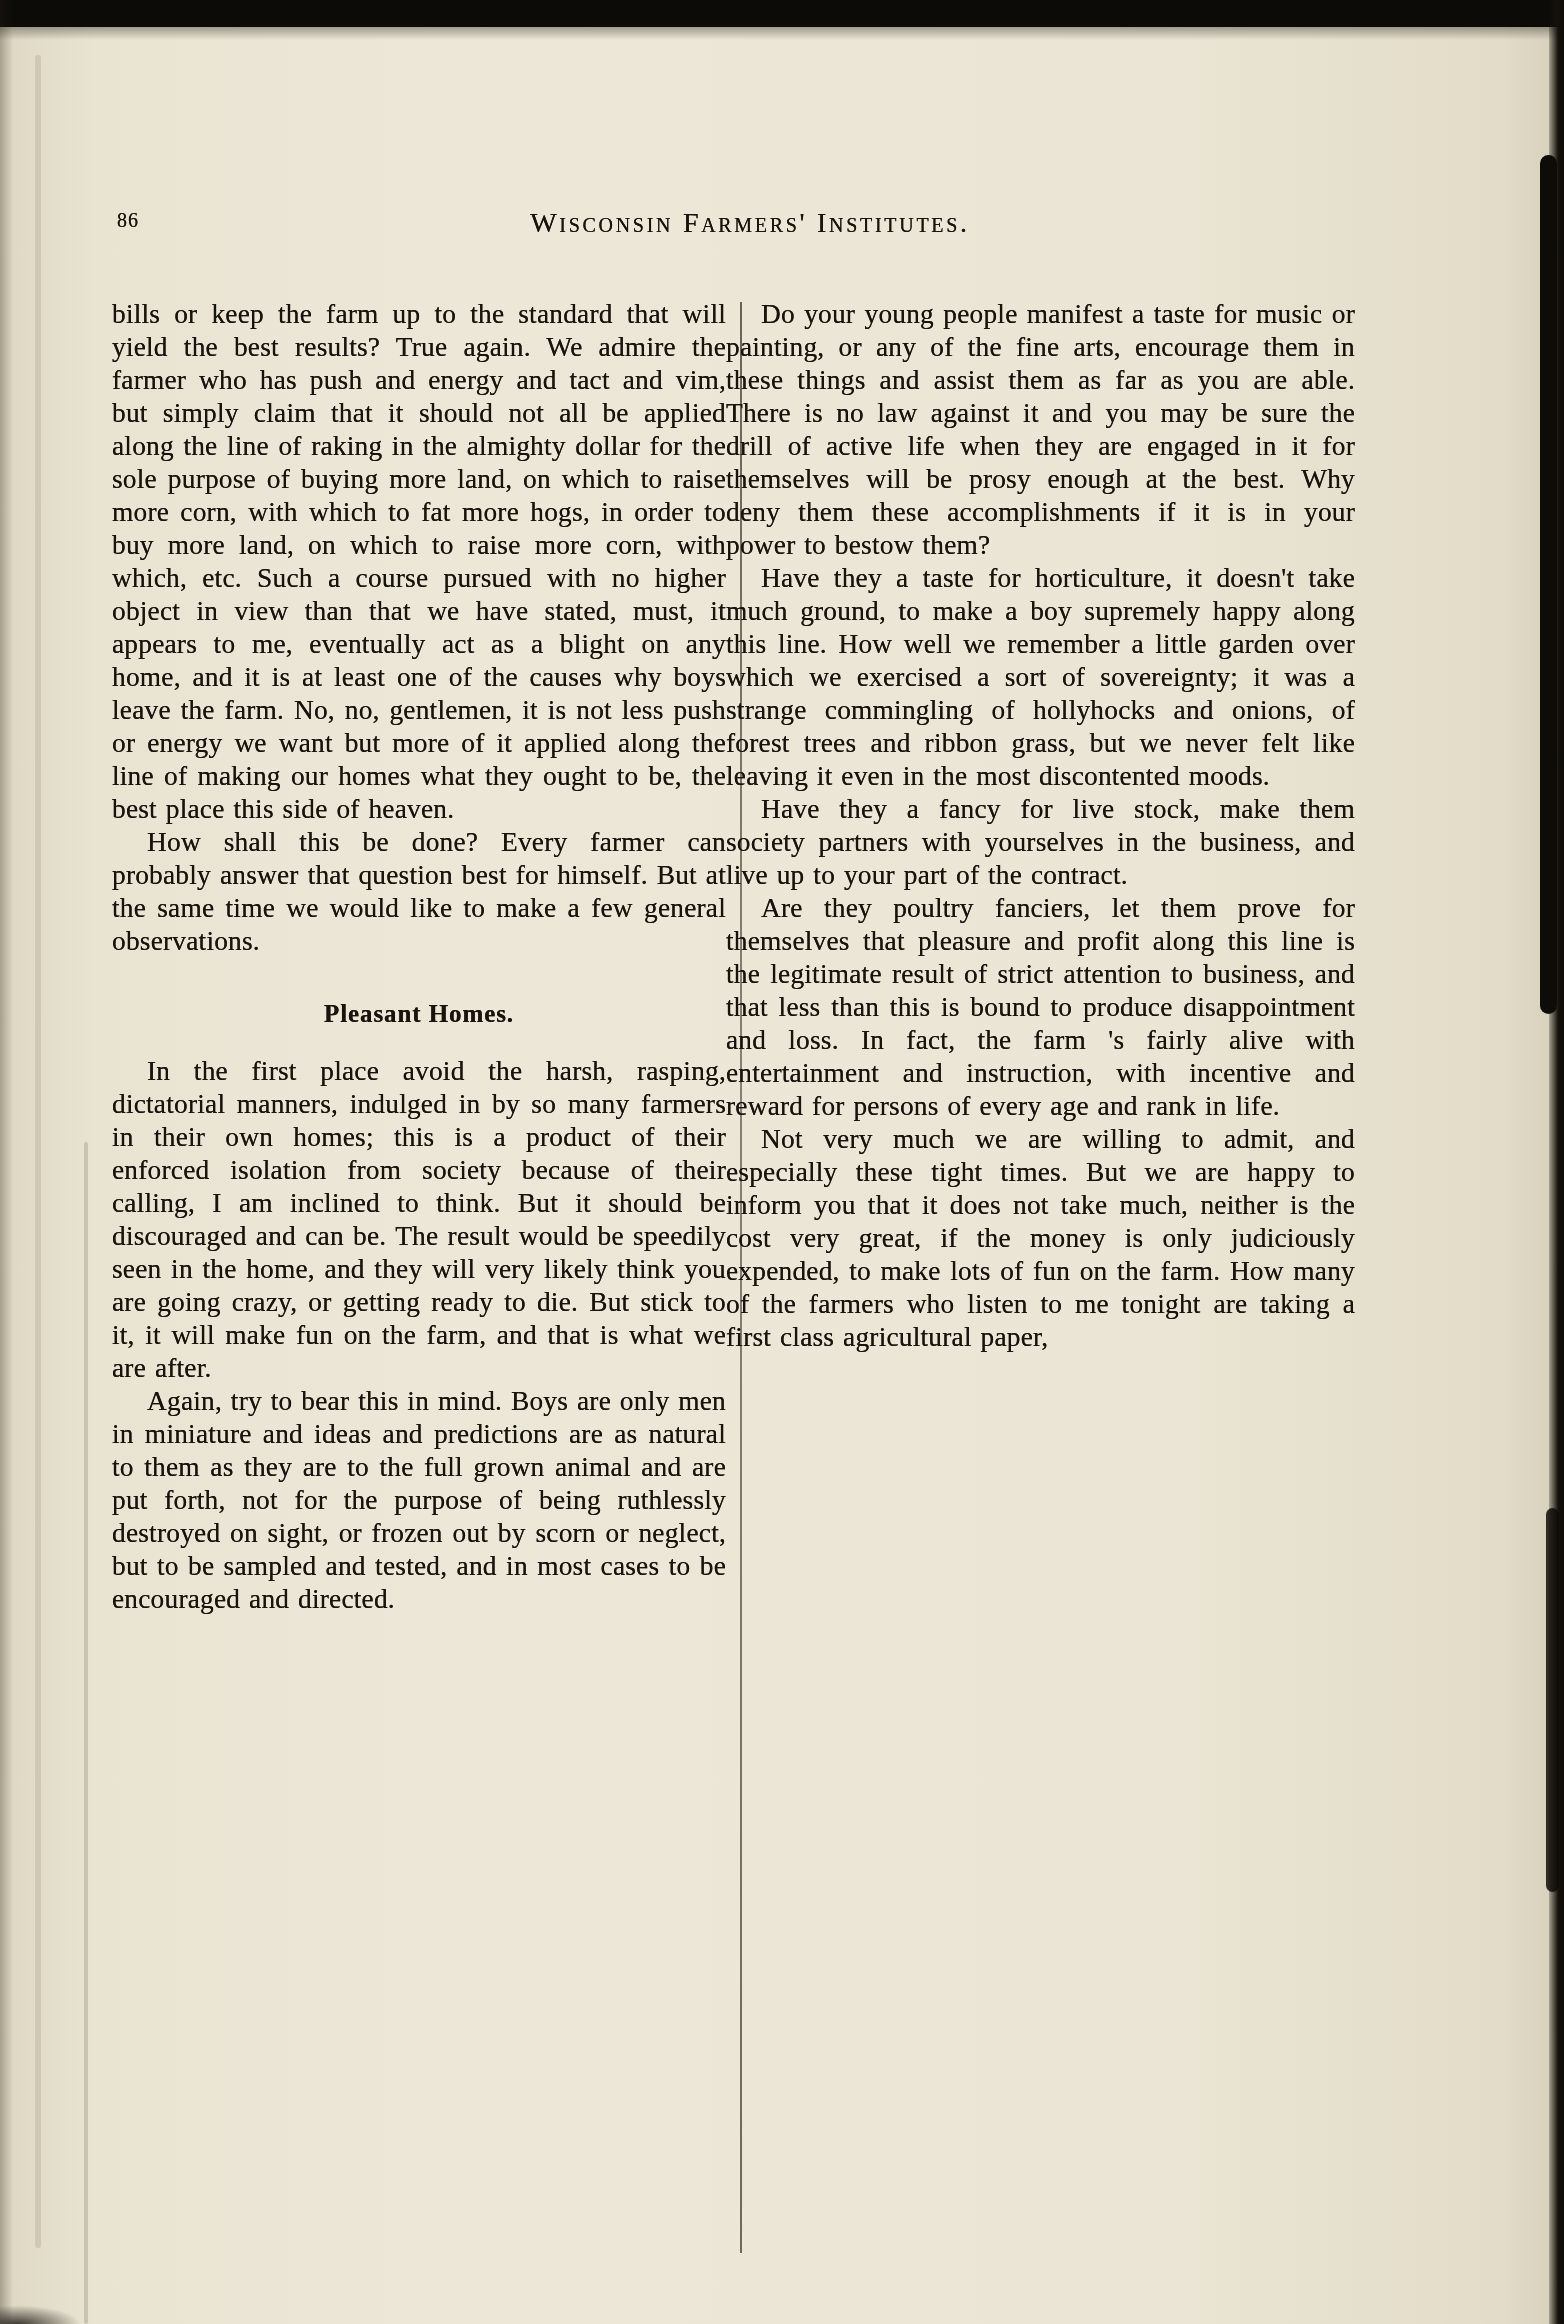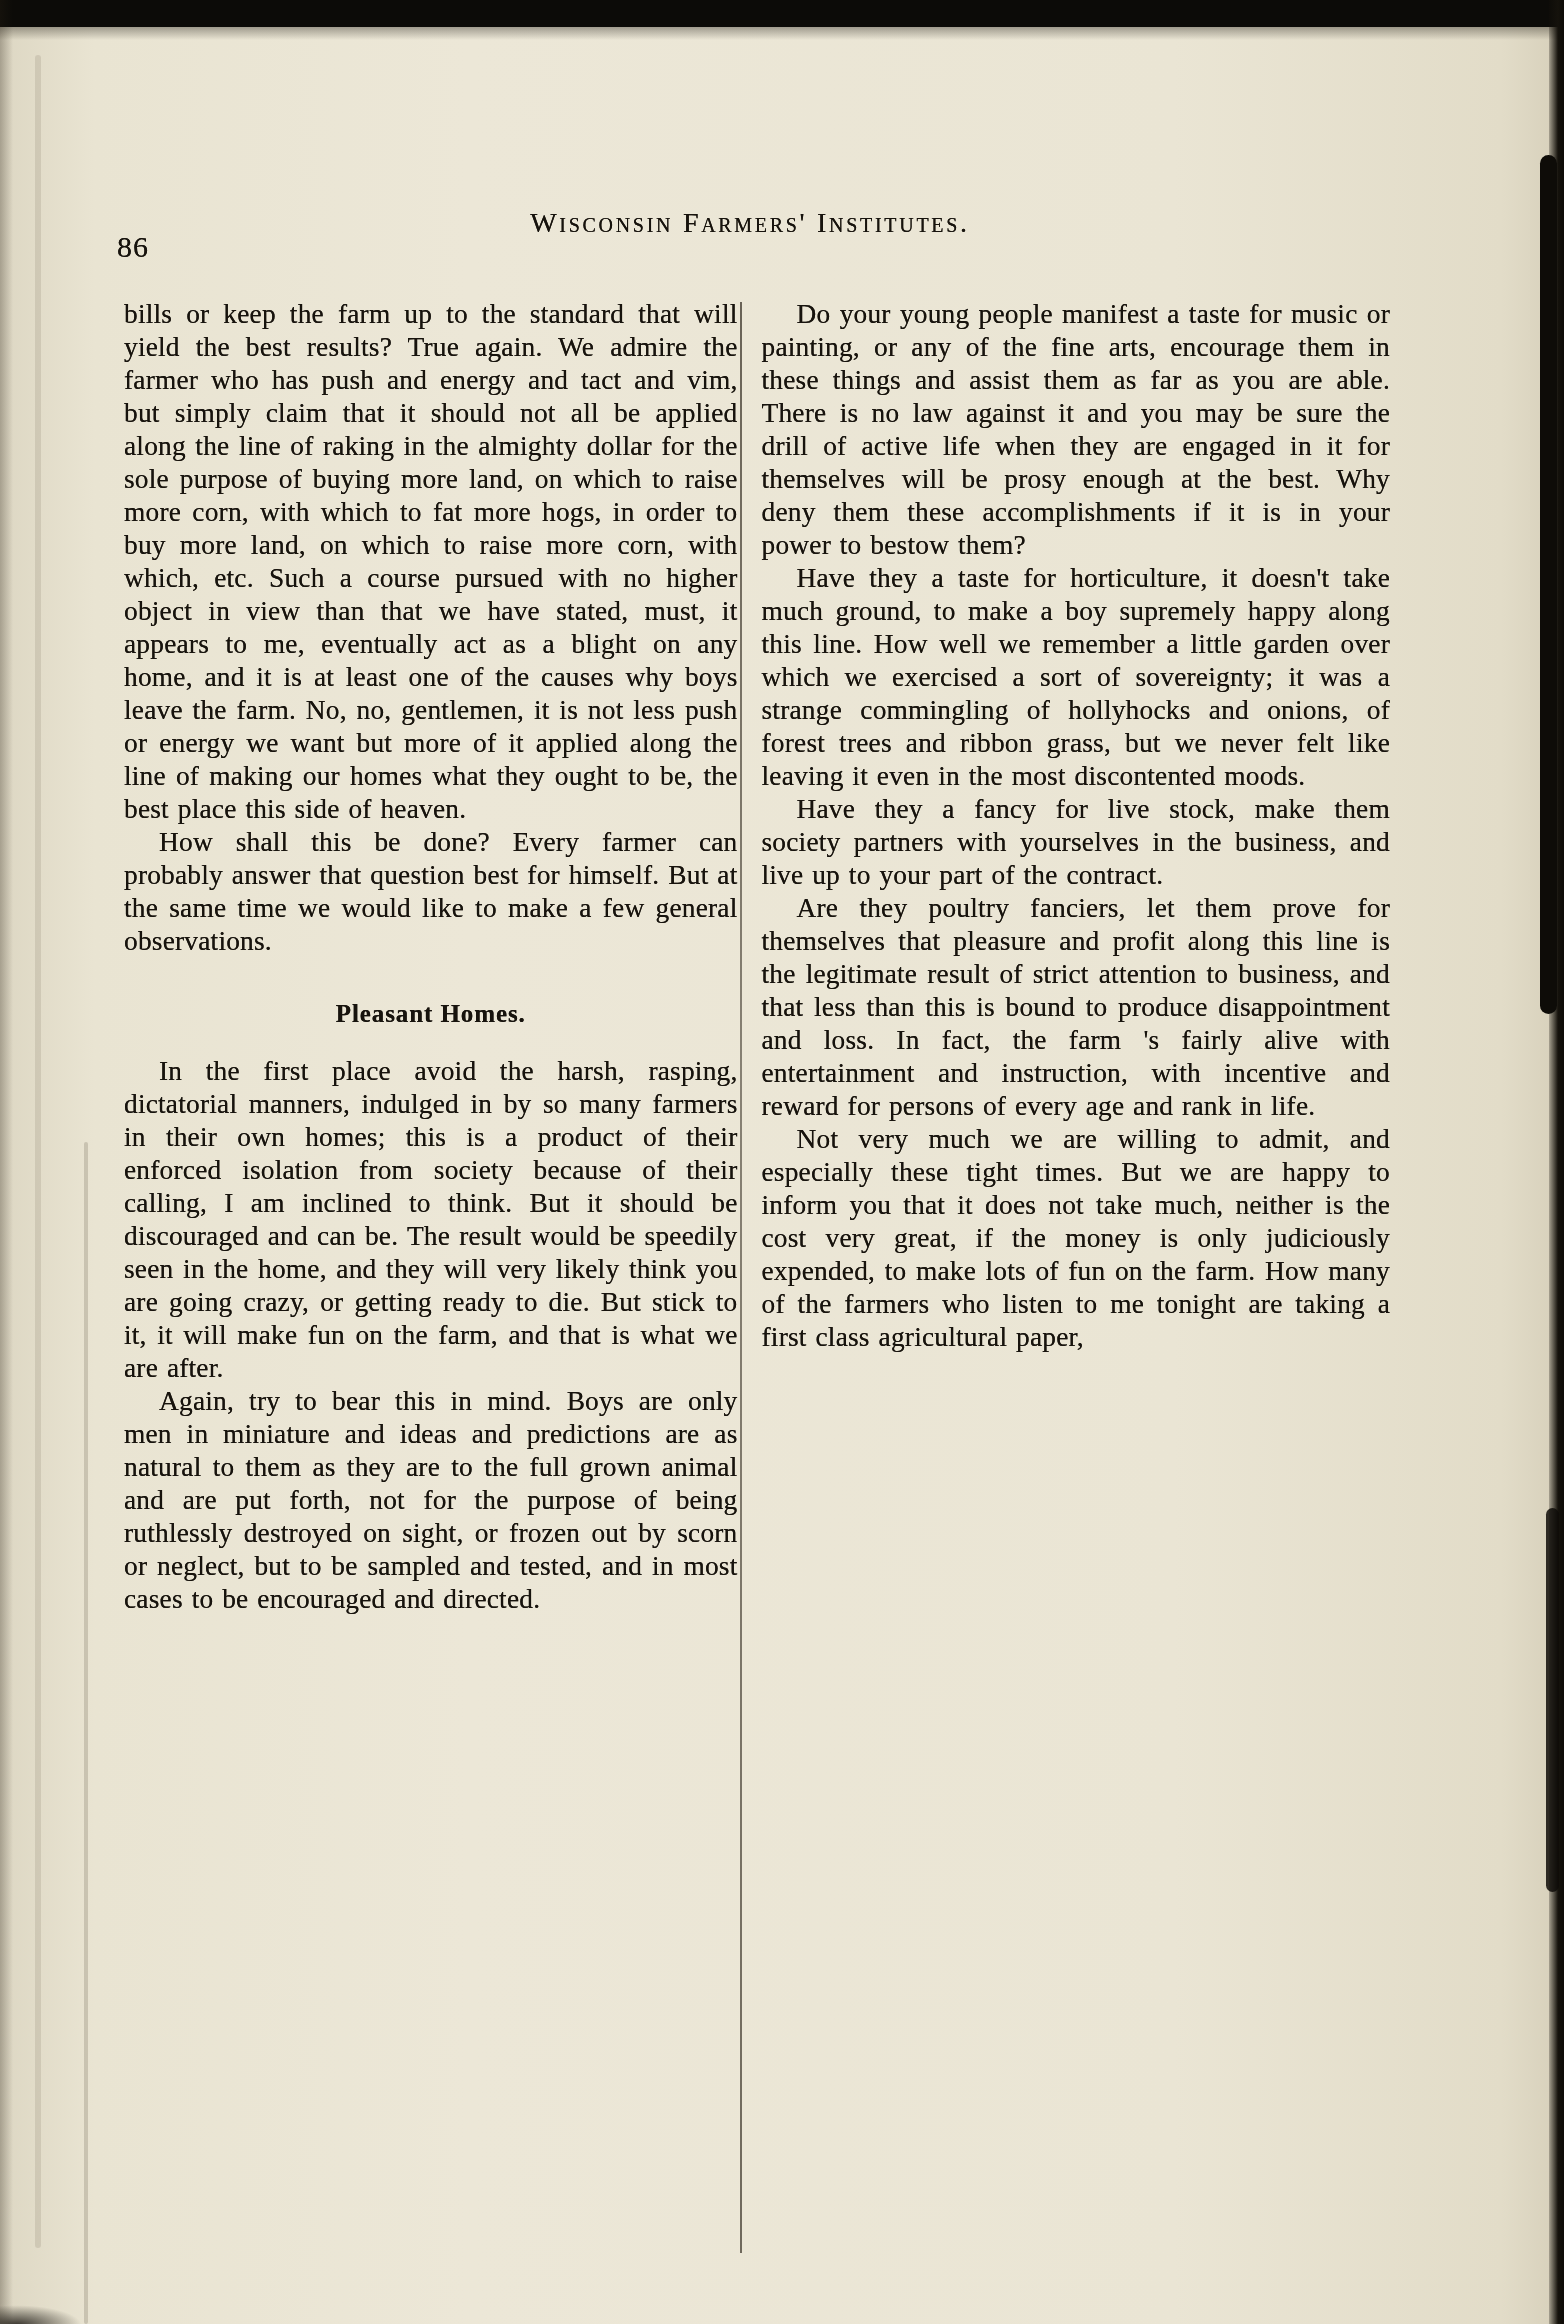--- a/index.html
+++ b/index.html
@@ -51,35 +51,35 @@
   .bottom-smudge {
     position: absolute; left: 0; bottom: 0; width: 82px; height: 20px;
     background: radial-gradient(ellipse at 20% 100%, rgba(15,12,8,0.8), rgba(15,12,8,0) 70%);
   }
 
   
   .header {
     position: absolute; top: 207px; left: 117px; width: 1266px; height: 48px;
   }
   .pagenum {
-    position: absolute; left: 0; top: 23px;
-    font-size: 30px; letter-spacing: 0.9px;
+    position: absolute; left: 0; top: 2px;
+    font-size: 20px; letter-spacing: 0.9px;
     text-shadow: 0 0 0.5px rgba(23,19,13,0.9);
   }
   .title {
     display: block; text-align: center;
     font-variant: small-caps;
     font-size: 28px; letter-spacing: 2.7px;
     text-shadow: 0 0 0.6px rgba(23,19,13,0.95);
   }
 
   
   .content {
-    position: absolute; top: 298px; left: 124px; width: 1266px;
-    display: flex; gap: 24px;
+    position: absolute; top: 298px; left: 112px; width: 1266px;
+    display: flex; 
   }
   .col { text-align: justify; }
   .col-left  { width: 614px; }
   .col-right { width: 629px; }
 
   .divider {
     position: absolute; left: 740px; top: 302px; width: 1.8px; height: 1951px;
     background: linear-gradient(180deg, rgba(35,28,18,0.65) 0%, rgba(35,28,18,0.5) 40%, rgba(35,28,18,0.62) 100%);
   }
 

